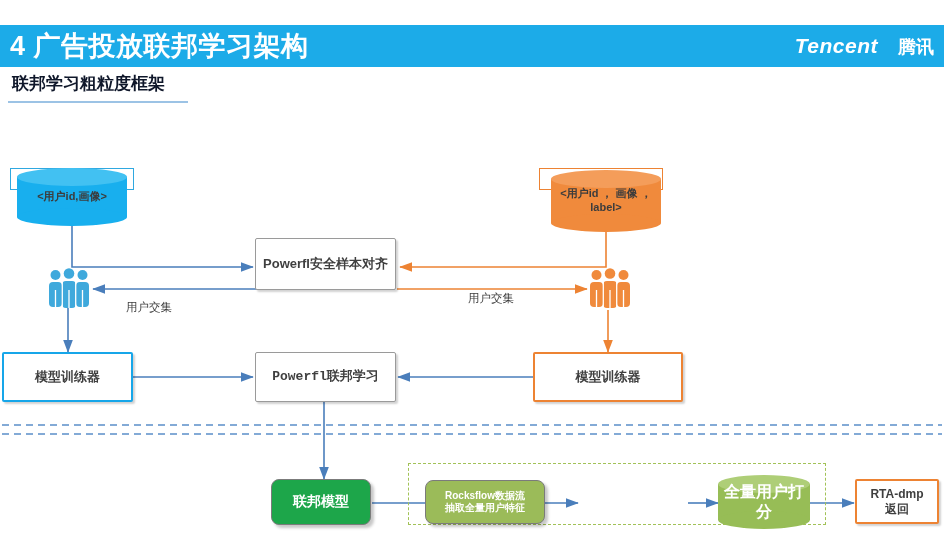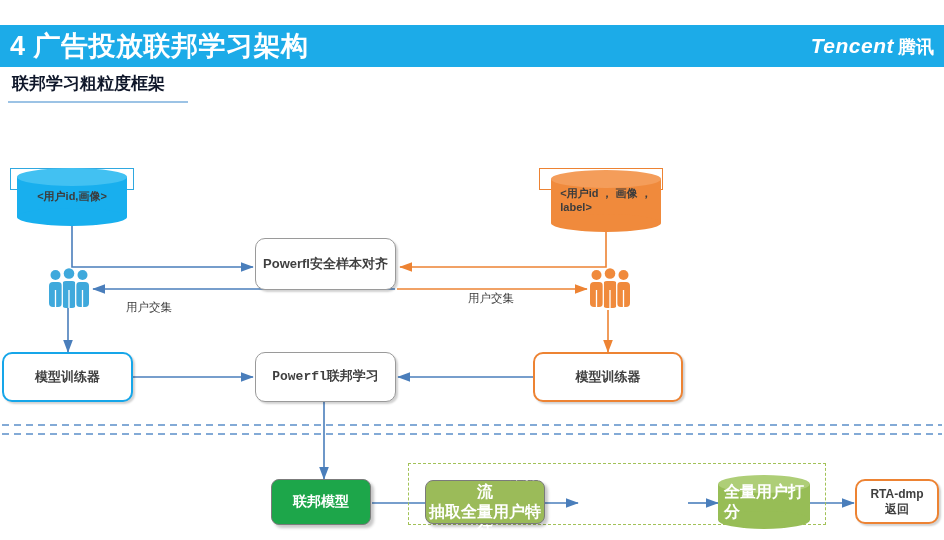--- a/index.html
+++ b/index.html
@@ -18,21 +18,21 @@
   .header-title{
     position:absolute;left:10px;top:3px;
     font-size:27px;font-weight:bold;color:#ffffff;letter-spacing:0.5px;
     white-space:nowrap;
   }
   .brand{
     position:absolute;right:10px;top:9px;
     font-size:21px;color:#ffffff;white-space:nowrap;
   }
   .brand .en{font-style:italic;font-weight:bold;letter-spacing:0.5px;text-align:center;}
-  .brand .cn{font-weight:bold;font-style:normal;margin-left:4px;font-size:18px;}
+  .brand .cn{font-weight:bold;font-style:normal;margin-left:20px;font-size:18px;}
 
   
   .subtitle{
     position:absolute;left:12px;top:72px;
     font-size:17px;font-weight:bold;color:#0f172a;white-space:nowrap;
   }
   .subtitle-rule{
     position:absolute;left:8px;top:101px;width:180px;height:2px;background:#9CC3E5;
   }
 
@@ -40,47 +40,47 @@
   .node{position:absolute;box-sizing:border-box;display:flex;align-items:center;
         justify-content:center;text-align:center;line-height:1.22;}
 
   .rect-label{
     background:#ffffff;border:1.5px solid #2FA8E0;
     font-size:12px;color:#0369a1;margin-top:48px;
   }
   .rect-label.orange{border-color:#ED8333;}
 
   .round-box{
-    background:#ffffff;border:1.6px solid #9A9A9A;border-radius:10px;
+    background:#ffffff;border:1.6px solid #9A9A9A;border-radius:2px;
     font-size:13px;font-weight:bold;color:#3f3f3f;
     box-shadow:2px 2px 2px rgba(0,0,0,0.18);
   }
   .round-box.blue{border-color:#16A6E9;border-width:2px;}
   .round-box.orange{border-color:#ED8333;border-width:2px;}
   .round-box.rta{border-color:#ED8333;border-width:2px;font-size:12px;color:#3f3f3f;}
 
   .green-box{
     background:#1DA64A;border:1.5px solid #7b7b7b;border-radius:8px;
     font-size:14px;font-weight:bold;color:#ffffff;
     box-shadow:3px 3px 3px rgba(0,0,0,0.22);
   }
   .olive-box{
     background:#9BBB59;border:1.5px solid #7b7b7b;border-radius:8px;
-    font-size:16px;font-weight:bold;color:#ffffff;
+    font-size:10px;font-weight:bold;color:#ffffff;
     box-shadow:3px 3px 3px rgba(0,0,0,0.22);
   }
   .olive-box.plain{font-size:12.5px;}
 
   
   .cyl{position:absolute;}
   .cyl .body{position:absolute;left:0;right:0;top:9px;bottom:9px;}
   .cyl .top{position:absolute;left:0;right:0;top:0;height:18px;border-radius:50%;}
   .cyl .bot{position:absolute;left:0;right:0;bottom:0;height:18px;border-radius:50%;}
   .cyl .txt{position:absolute;inset:0;display:flex;align-items:center;
-            justify-content:center;font-size:11px;font-weight:bold;
+            justify-content:center;text-align:center;font-size:11px;font-weight:bold;
             color:#3c3c3c;line-height:1.25;padding:14px 6px;box-sizing:border-box;}
 
   .cyl.blue .body{background:#18AFEE;}
   .cyl.blue .top{background:#42C1F2;}
   .cyl.blue .bot{background:#18AFEE;}
 
   .cyl.orange .body{background:#F08A3C;}
   .cyl.orange .top{background:#F49D5A;}
   .cyl.orange .bot{background:#F08A3C;}
 

